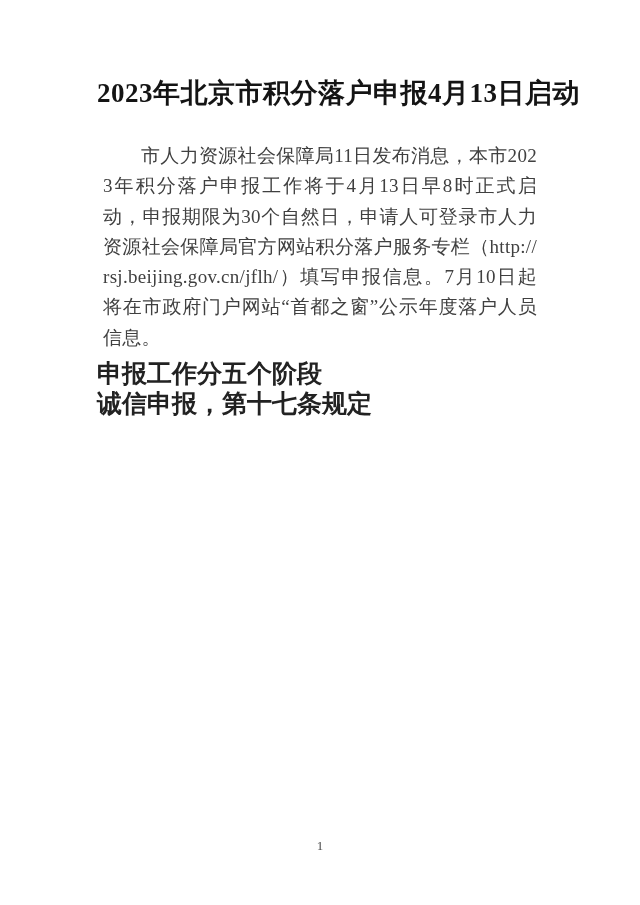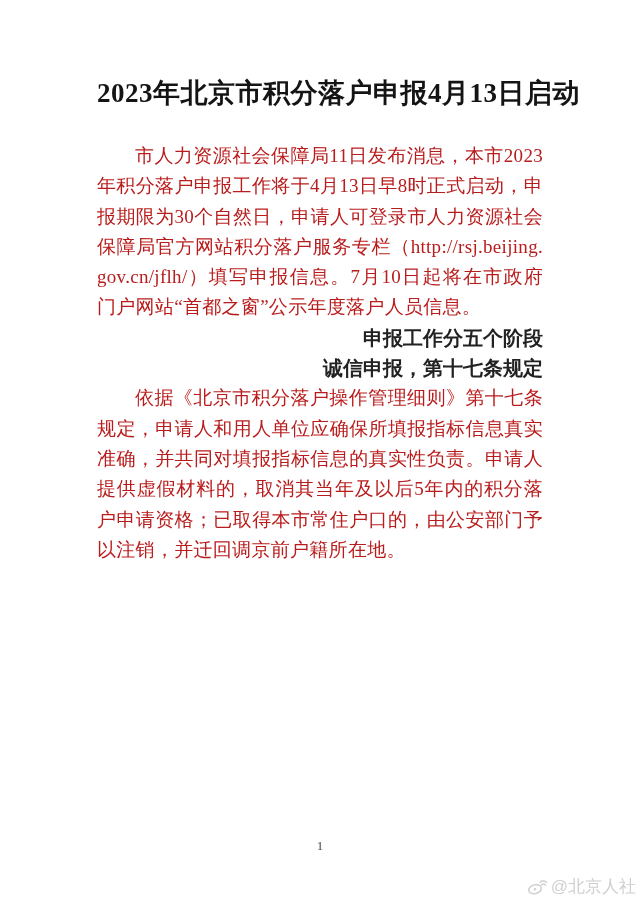--- a/index.html
+++ b/index.html
@@ -30,30 +30,30 @@
     color: #141414;
     margin: 0 0 30px 0;
     letter-spacing: 0.5px;
     white-space: nowrap;
   }
   .para {
     font-size: 19px;
     line-height: 30.3px;
     text-align: justify;
     text-indent: 2em;
-    margin: 0;
+    margin: 6px;
     word-break: break-all;
     letter-spacing: 0.3px;
-    color: #b91c1c;
+    color: #404040;
   }
   .heading {
-    font-size: 20px;
+    font-size: 25px;
     line-height: 30.3px;
     font-weight: bold;
-    text-align: right;
+    text-align: left;
     margin: 0;
     color: #222222;
   }
   .page-number {
     position: absolute;
     left: 0;
     top: 838px;
     width: 100%;
     text-align: center;
     font-size: 13px;
@@ -83,31 +83,17 @@
   <div class="doc">
     <h1 class="doc-title">2023年北京市积分落户申报4月13日启动</h1>
 
     <p class="para">市人力资源社会保障局11日发布消息，本市2023年积分落户申报工作将于4月13日早8时正式启动，申报期限为30个自然日，申请人可登录市人力资源社会保障局官方网站积分落户服务专栏（http://rsj.beijing.gov.cn/jflh/）填写申报信息。7月10日起将在市政府门户网站“首都之窗”公示年度落户人员信息。</p>
 
     <h2 class="heading">申报工作分五个阶段</h2>
 
 
     <h2 class="heading">诚信申报，第十七条规定</h2>
 
-    <p class="para">依据《北京市积分落户操作管理细则》第十七条规定，申请人和用人单位应确保所填报指标信息真实准确，并共同对填报指标信息的真实性负责。申请人提供虚假材料的，取消其当年及以后5年内的积分落户申请资格；已取得本市常住户口的，由公安部门予以注销，并迁回调京前户籍所在地。</p>
   </div>
 
   <div class="page-number">1</div>
 
-  <div class="watermark">
-    <span class="wm-icon">
-      <svg width="22" height="18" viewBox="0 0 22 18" aria-hidden="true">
-        <g fill="none" stroke="#d2d2d2" stroke-width="1.6" stroke-linecap="round">
-          <ellipse cx="8" cy="11.2" rx="6.4" ry="4.4" transform="rotate(-14 8 11.2)"></ellipse>
-          <circle cx="8" cy="11.2" r="1.3" fill="#d2d2d2" stroke="none"></circle>
-          <path d="M13.2 4.2 q3 -2.6 6.2 0"></path>
-          <path d="M14.6 6.8 q2 -1.6 3.9 0"></path>
-        </g>
-      </svg>
-    </span>
-    <span class="wm-text" style="color:#cfcfcf;">@北京人社</span>
-  </div>
 </div>
 
 </body></html>

